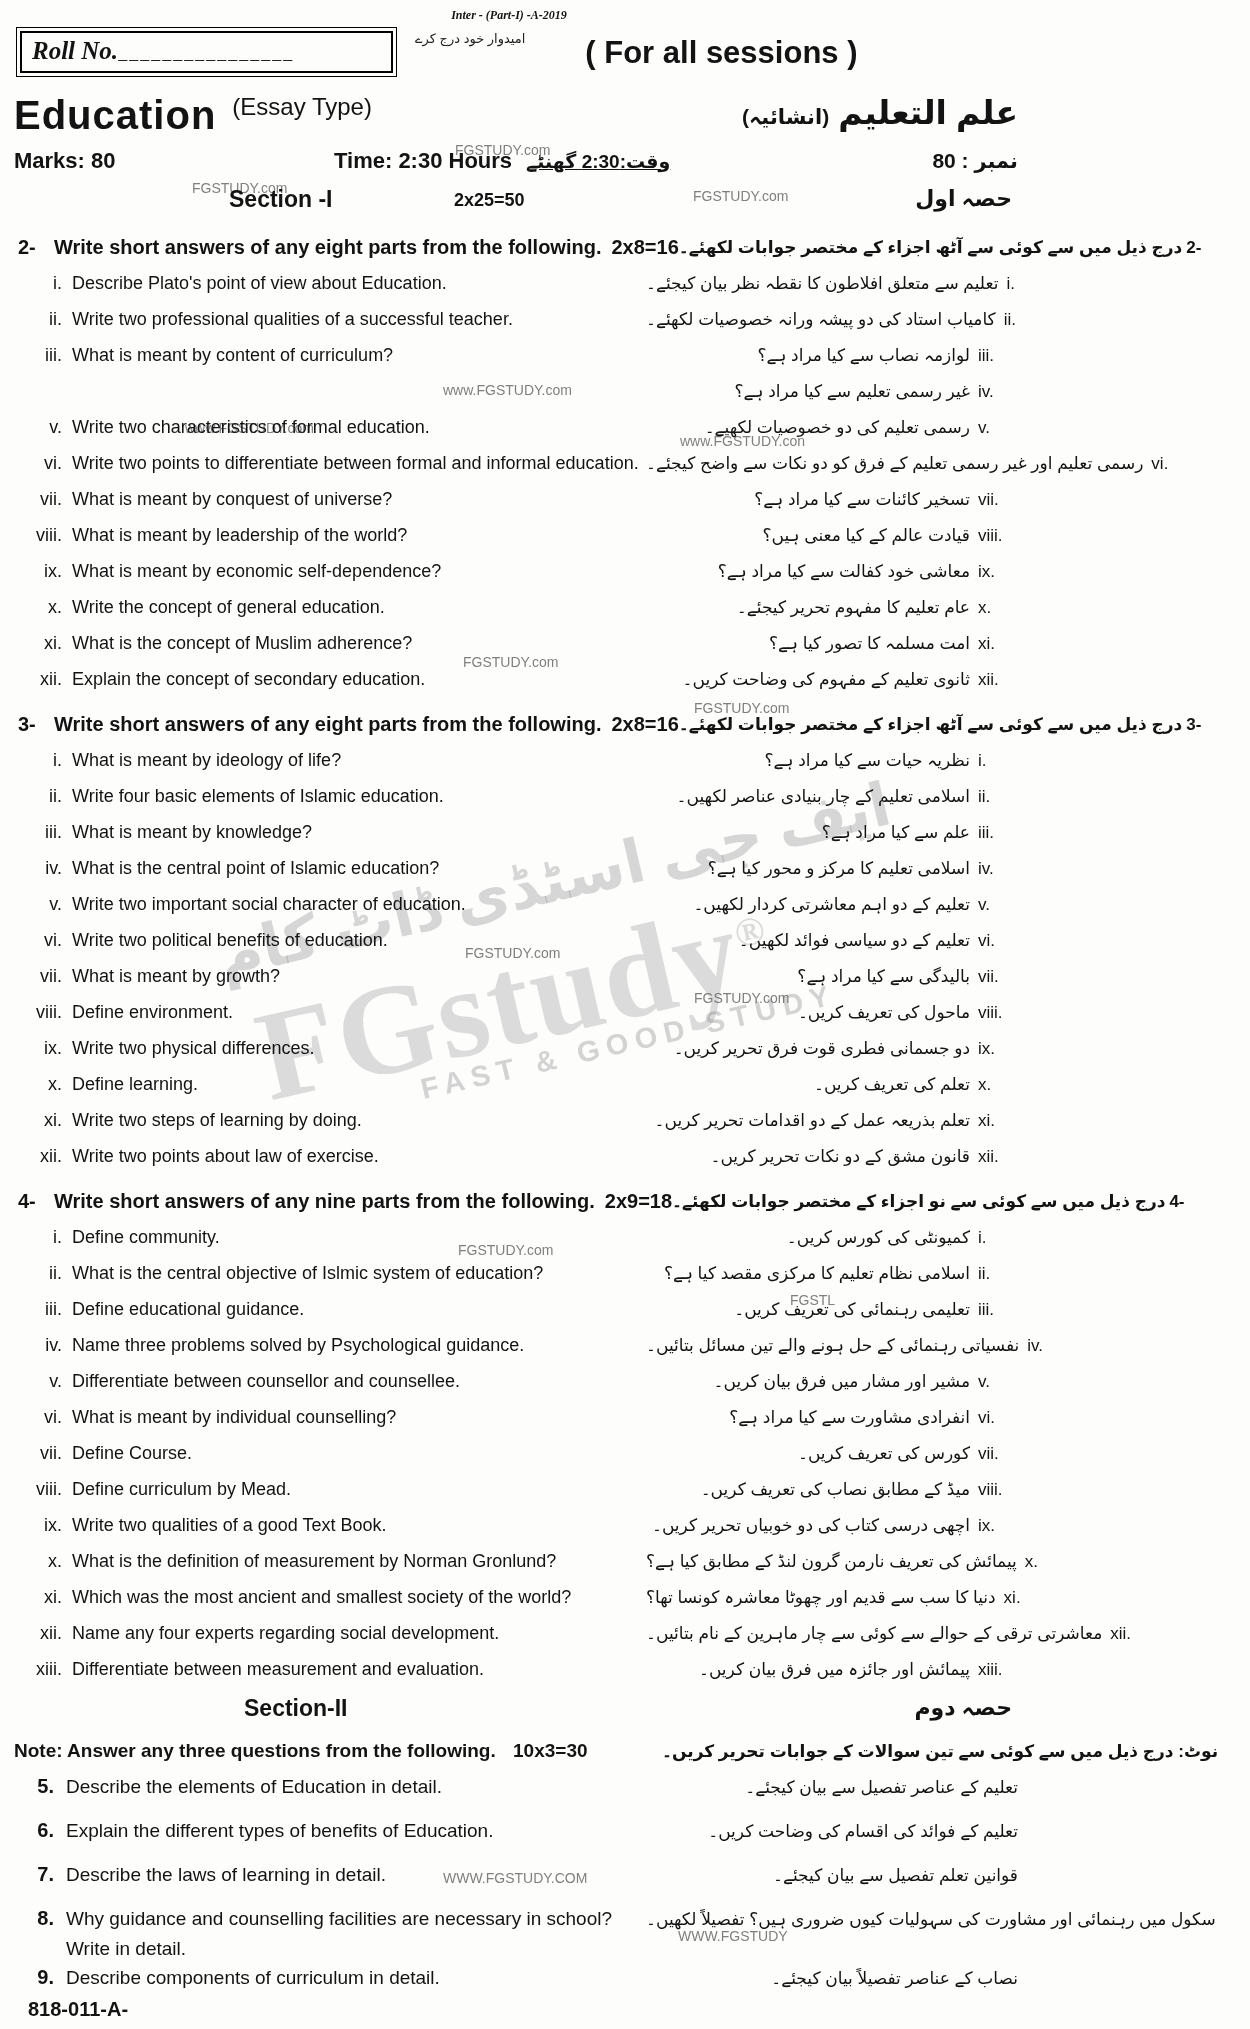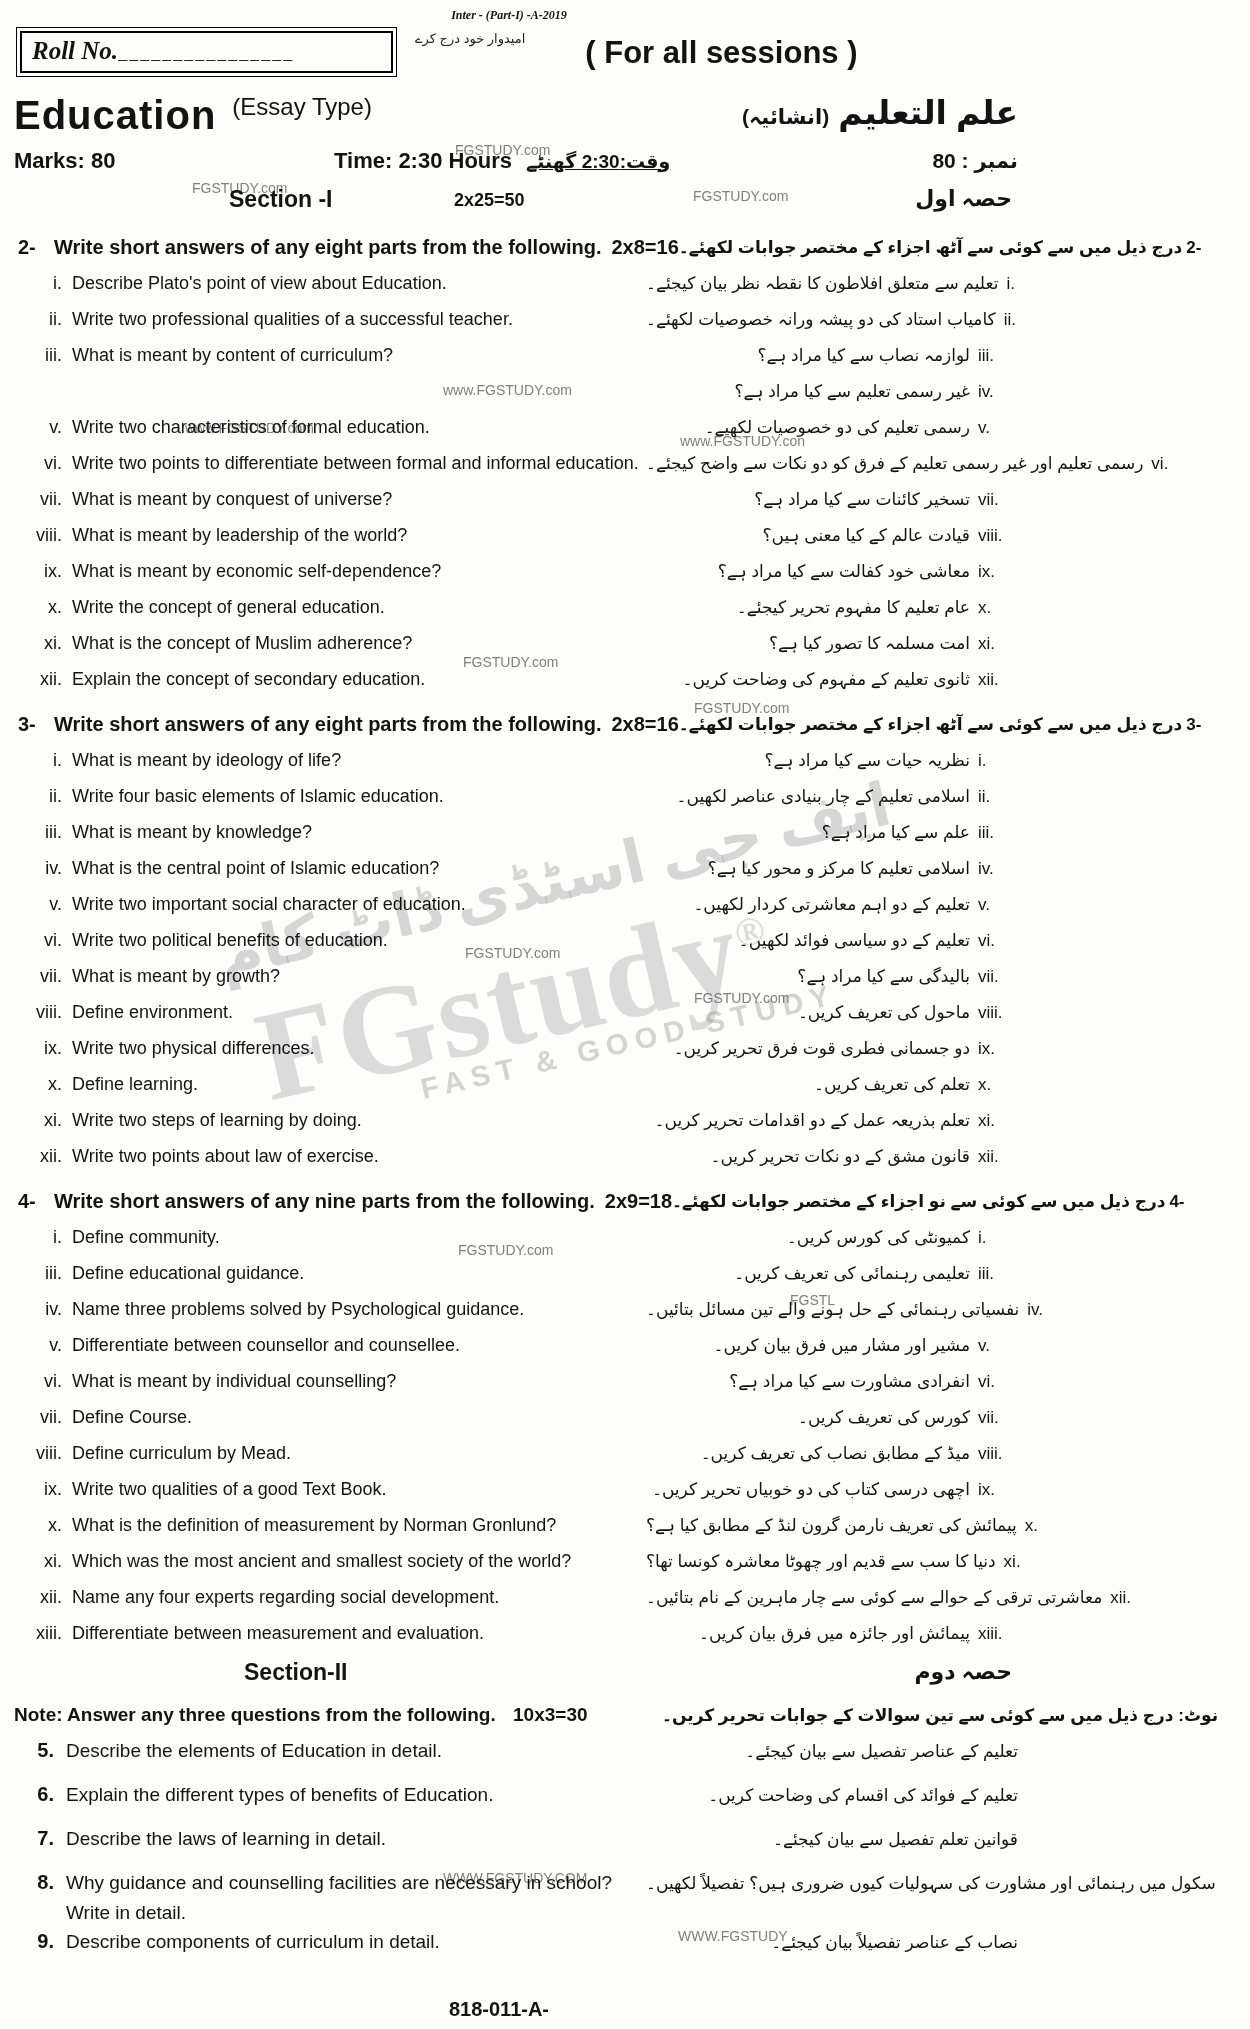--- a/index.html
+++ b/index.html
@@ -60,22 +60,22 @@
   .note-row{display:flex;align-items:center;height:36px;}
   .note-en{flex:0 0 648px;font-weight:bold;font-size:19px;white-space:nowrap;}
   .note-marks{margin-left:12px;}
   .note-ur{flex:1;direction:rtl;font-weight:bold;font-size:17px;white-space:nowrap;}
   .s2row{display:flex;align-items:flex-start;min-height:38px;font-size:19px;padding-top:6px;}
   .s2en{flex:0 0 632px;}
   .s2num{display:inline-block;width:40px;text-align:right;margin-right:12px;font-weight:bold;font-size:20px;}
   .s2line2{padding-left:52px;margin-top:8px;}
   .s2ur{flex:1;direction:rtl;white-space:nowrap;font-size:17px;padding-top:2px;}
 
-  .footer-code{position:absolute;z-index:2;bottom:8px;left:4px;width:990px;
-    text-align:center;font-weight:bold;font-size:20px;}
+  .footer-code{position:absolute;z-index:2;bottom:8px;left:28px;width:990px;
+    font-weight:bold;font-size:20px;}
 
   
   .wm-layer{position:absolute;inset:0;z-index:1;pointer-events:none;}
   .wm-small{position:absolute;font-size:14px;color:rgba(95,95,95,0.8);white-space:nowrap;}
   .wm-ur{position:absolute;left:210px;top:845px;transform:rotate(-13deg);
     direction:rtl;font-size:60px;font-weight:bold;color:rgba(125,125,125,0.30);white-space:nowrap;}
   .wm-big{position:absolute;left:255px;top:930px;transform:rotate(-13deg);
     color:rgba(125,125,125,0.26);white-space:nowrap;
     font-family:"Liberation Serif","DejaVu Serif",serif;}
   .wm-big-text{font-size:128px;font-weight:bold;letter-spacing:2px;line-height:1;}
@@ -254,20 +254,24 @@
         </div>
         <div class="qhead-row">
           <div class="qh-en"><span class="qh-num">4-</span><span class="qh-text">Write short answers of any nine parts from the following.</span><span class="qh-marks">2x9=18</span></div>
           <div class="qh-ur" dir="rtl"><span class="qh-num-ur" dir="ltr">4-</span><span class="qh-text-ur">درج ذیل میں سے کوئی سے نو اجزاء کے مختصر جوابات لکھئے۔</span></div>
         </div>
         <div class="prow">
           <div class="pen"><span class="pnum">i.</span><span class="ptext">Define community.</span></div>
           <div class="pur" dir="rtl"><span class="punum" dir="ltr">i.</span><span class="ptext-ur">کمیونٹی کی کورس کریں۔</span></div>
         </div>
         <div class="prow">
+          <div class="pen"><span class="pnum">ii.</span><span class="ptext">What is the central objective of Islmic system of education?</span></div>
+          <div class="pur" dir="rtl"><span class="punum" dir="ltr">ii.</span><span class="ptext-ur">اسلامی نظام تعلیم کا مرکزی مقصد کیا ہے؟</span></div>
+        </div>
+        <div class="prow">
           <div class="pen"><span class="pnum">iii.</span><span class="ptext">Define educational guidance.</span></div>
           <div class="pur" dir="rtl"><span class="punum" dir="ltr">iii.</span><span class="ptext-ur">تعلیمی رہنمائی کی تعریف کریں۔</span></div>
         </div>
         <div class="prow">
           <div class="pen"><span class="pnum">iv.</span><span class="ptext">Name three problems solved by Psychological guidance.</span></div>
           <div class="pur" dir="rtl"><span class="punum" dir="ltr">iv.</span><span class="ptext-ur">نفسیاتی رہنمائی کے حل ہونے والے تین مسائل بتائیں۔</span></div>
         </div>
         <div class="prow">
           <div class="pen"><span class="pnum">v.</span><span class="ptext">Differentiate between counsellor and counsellee.</span></div>
           <div class="pur" dir="rtl"><span class="punum" dir="ltr">v.</span><span class="ptext-ur">مشیر اور مشار میں فرق بیان کریں۔</span></div>

